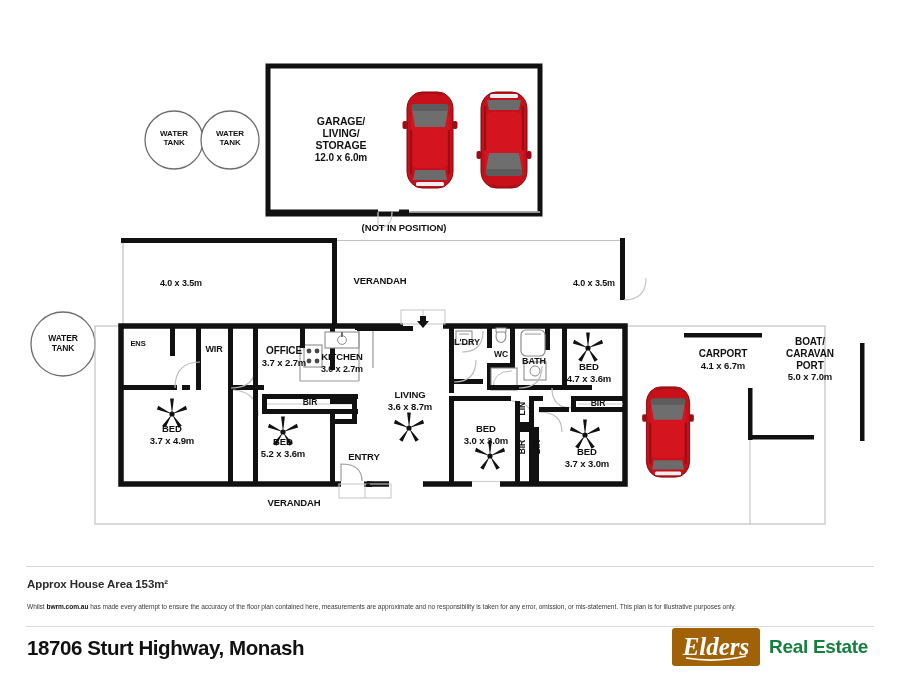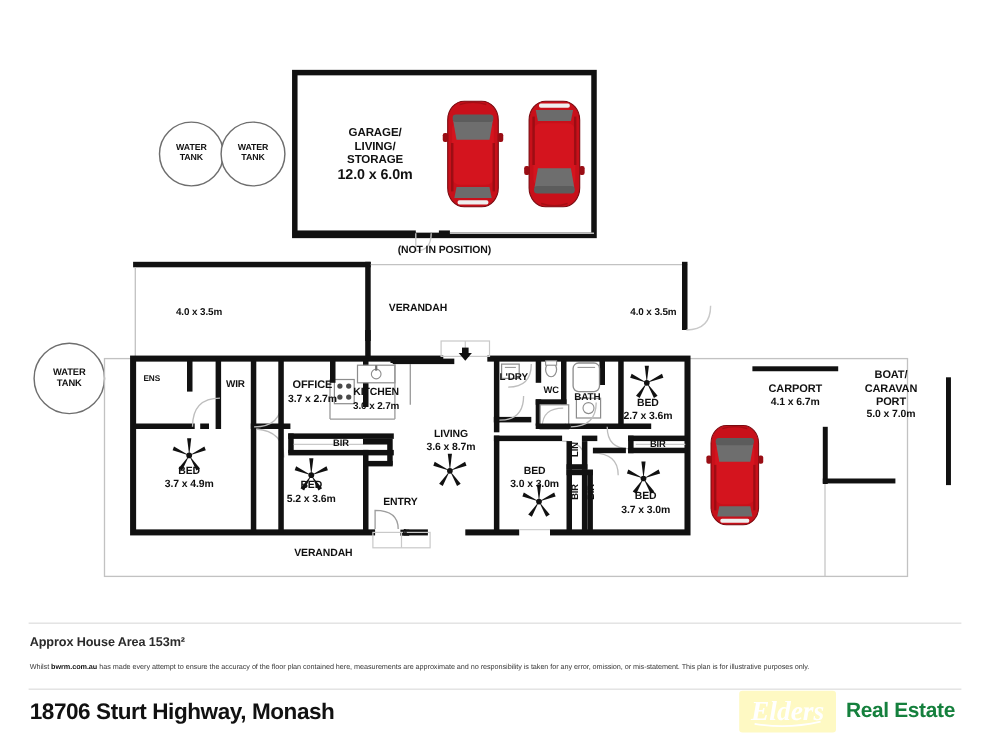--- a/index.html
+++ b/index.html
@@ -333,21 +333,21 @@
     <rect x="748" y="388" width="4.5" height="52" fill="#111"></rect>
     <rect x="748" y="435" width="66" height="4.5" fill="#111"></rect>
     <rect x="860" y="343" width="4.5" height="98" fill="#111"></rect>
     <line x1="750" y1="440" x2="750" y2="524" stroke="#c2c2c2" stroke-width="1.1"></line>
   </g>
 </svg>
 
 <div class="lbl" style="left:286px;top:116px;width:110px;font-size:10.5px;">GARAGE/</div>
 <div class="lbl" style="left:286px;top:128px;width:110px;font-size:10.5px;">LIVING/</div>
 <div class="lbl" style="left:286px;top:140px;width:110px;font-size:10.5px;">STORAGE</div>
-<div class="lbl" style="left:286px;top:152px;width:110px;font-size:13px;">12.0 x 6.0m</div>
+<div class="lbl" style="left:286px;top:152px;width:110px;font-size:10px;">12.0 x 6.0m</div>
 <div class="lbl" style="left:304px;top:223px;width:200px;font-size:9.5px;">(NOT IN POSITION)</div>
 
 <div class="lbl" style="left:146px;top:130px;width:56px;font-size:8px;">WATER
 TANK</div>
 <div class="lbl" style="left:202px;top:130px;width:56px;font-size:8px;">WATER
 TANK</div>
 <div class="lbl" style="left:33px;top:334px;width:60px;font-size:8.5px;">WATER
 TANK</div>
 
 <div class="lbl" style="left:320px;top:276px;width:120px;font-size:9.5px;">VERANDAH</div>
@@ -374,21 +374,21 @@
 <div class="lbl" style="left:253px;top:437px;width:60px;font-size:9.5px;">BED</div>
 <div class="lbl" style="left:251px;top:449px;width:64px;font-size:9.5px;">5.2 x 3.6m</div>
 
 <div class="lbl" style="left:379px;top:390px;width:62px;font-size:9.5px;">LIVING</div>
 <div class="lbl" style="left:377px;top:402px;width:66px;font-size:9.5px;">3.6 x 8.7m</div>
 
 <div class="lbl" style="left:458px;top:424px;width:56px;font-size:9.5px;">BED</div>
 <div class="lbl" style="left:455px;top:436px;width:62px;font-size:9.5px;">3.0 x 3.0m</div>
 
 <div class="lbl" style="left:563px;top:362px;width:52px;font-size:9.5px;">BED</div>
-<div class="lbl" style="left:558px;top:374px;width:62px;font-size:9.5px;">2.7 x 3.6m</div>
+<div class="lbl" style="left:558px;top:374px;width:62px;font-size:9.5px;">4.7 x 3.6m</div>
 
 <div class="lbl" style="left:561px;top:447px;width:52px;font-size:9.5px;">BED</div>
 <div class="lbl" style="left:556px;top:459px;width:62px;font-size:9.5px;">3.7 x 3.0m</div>
 
 <div class="lbl" style="left:281px;top:398px;width:58px;font-size:8.5px;">BIR</div>
 <div class="lbl" style="left:570px;top:399px;width:56px;font-size:8.5px;">BIR</div>
 <div class="lbl vert" style="left:518px;top:402px;font-size:8.5px;">LIN</div>
 <div class="lbl vert" style="left:518px;top:440px;font-size:8.5px;">BIR</div>
 <div class="lbl vert" style="left:533px;top:440px;font-size:8.5px;">BIR</div>
 
@@ -407,20 +407,20 @@
   <div class="rule" style="top:60px;"></div>
 </div>
 
 <div class="approx">Approx House Area 153m²</div>
 
 <div class="disclaim"><span>Whilst </span><b>bwrm.com.au</b><span> has made every attempt to ensure the accuracy of the floor plan contained here, measurements are approximate and no responsibility is taken for any error, omission, or mis-statement. This plan is for illustrative purposes only.</span></div>
 
 <div class="addr">18706 Sturt Highway, Monash</div>
 
 <div class="brand">
-  <div class="elders-badge" style="background:#fef9c3;">
+  <div class="elders-badge" style="background:#a16207;">
     <svg width="88" height="38" viewBox="0 0 88 38">
       <text x="44" y="27" text-anchor="middle" font-family="Liberation Serif, serif" font-size="25" font-style="italic" font-weight="bold" fill="#ffffff">Elders</text>
       <path d="M 14 30 Q 44 35 74 28" stroke="#ffffff" stroke-width="1.6" fill="none"></path>
     </svg>
   </div>
   <div class="brand-text">Real Estate</div>
 </div>
 
 </body></html>

